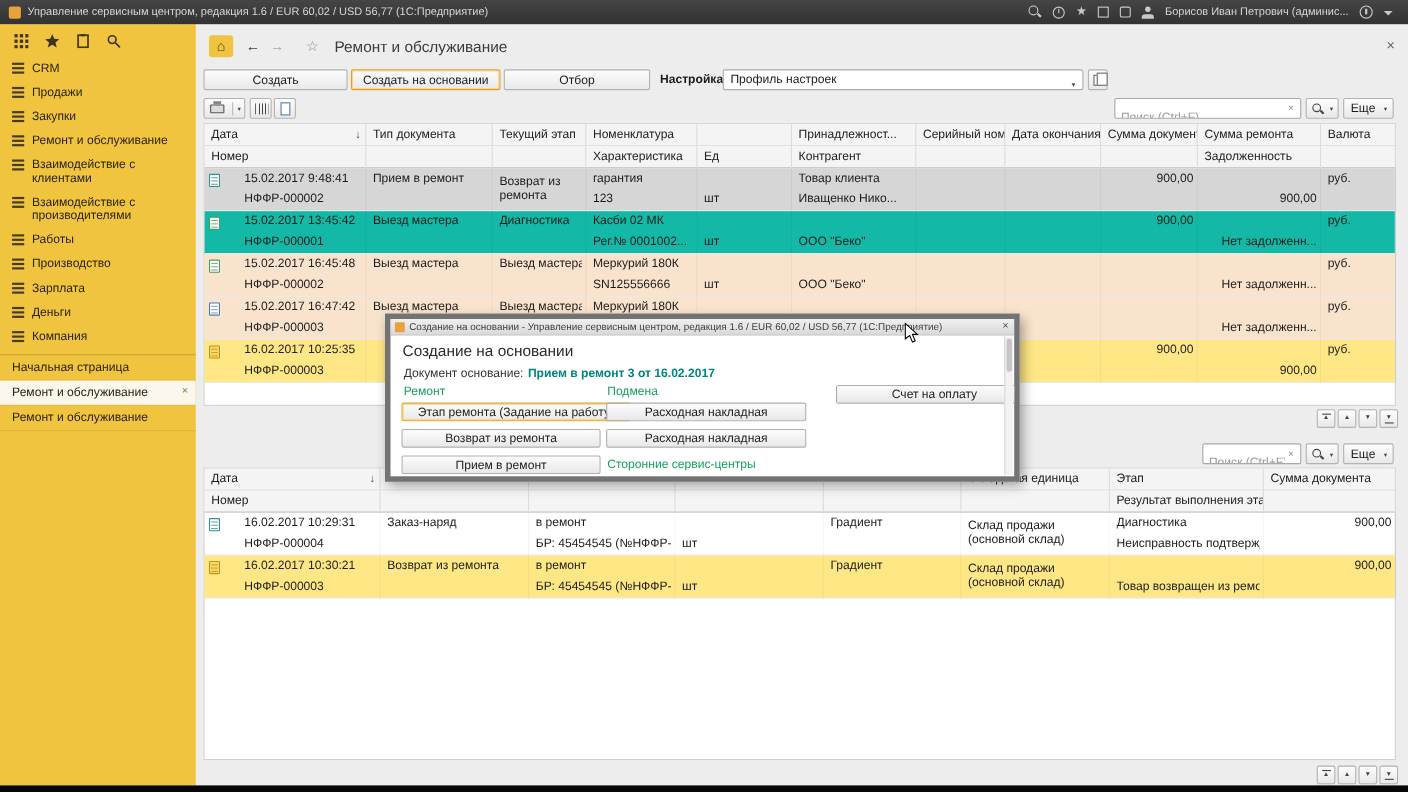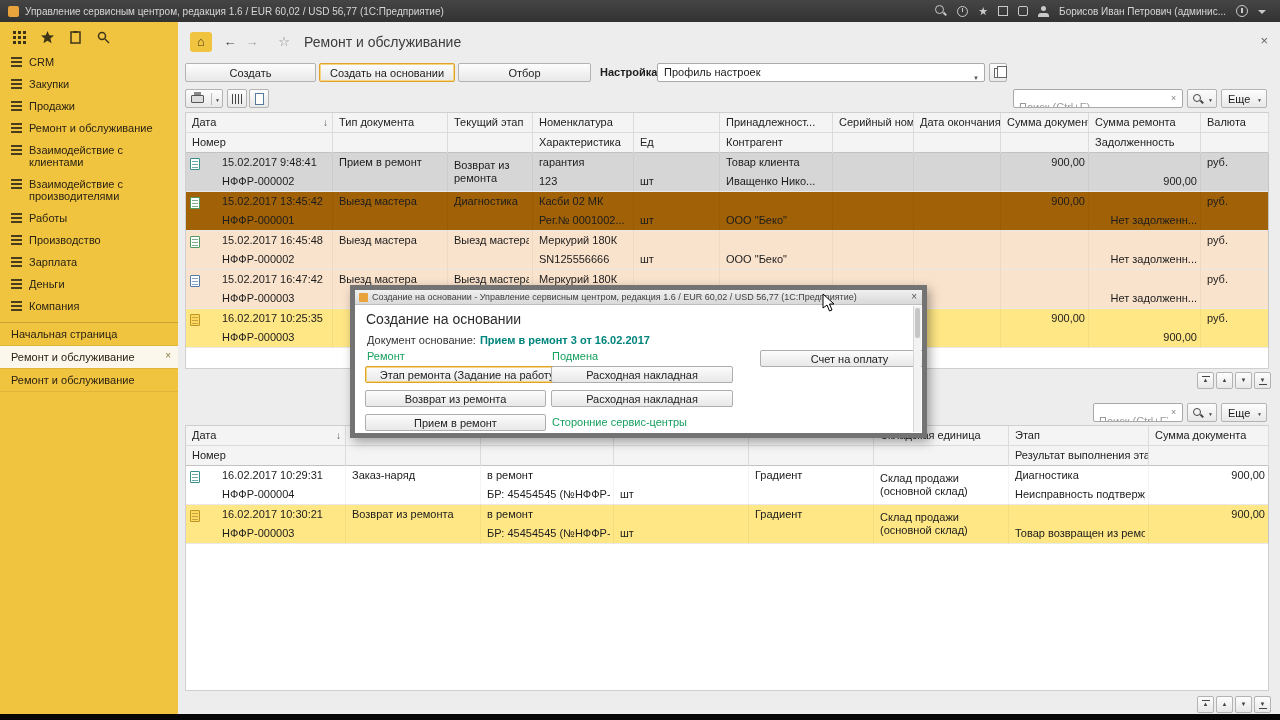--- a/index.html
+++ b/index.html
@@ -88,21 +88,21 @@
 .hrow.h2{border-bottom:1px solid #c2c2c2}
 .th{height:20px;line-height:19px;padding:0 3px 0 6px;border-right:1px solid #dcdcdc;overflow:hidden;white-space:nowrap;color:#222;position:relative;flex:0 0 auto}
 .sort{position:absolute;right:4px;top:0;color:#555;font-size:10px}
 .tr{display:flex;height:39px;border-bottom:1px solid #e9e9e9;position:relative;cursor:default}
 .td{height:39px;border-right:1px solid rgba(0,0,0,.045);padding:0 3px 0 6px;overflow:hidden;flex:0 0 auto}
 .td.first{padding-left:36px}
 .l1,.l2{height:19px;line-height:19px;white-space:nowrap;overflow:hidden}
 .wrap{height:38px;line-height:13px;padding-top:6px;white-space:normal;overflow:hidden}
 .num{text-align:right}
 .r-sel{background:#d6d6d6}
-.r-w1{background:#a16207}
+.r-w1{background:#14b8a6}
 .r-w2{background:#fae3cd}
 .r-y{background:#ffe785}
 .doc{position:absolute;left:4px;top:5px;width:10px;height:12px;background:#fff;border:1px solid #4e9960;border-radius:1px}
 .doc::before{content:"";position:absolute;left:1px;top:2px;width:6px;height:1px;background:currentColor;box-shadow:0 3px 0 currentColor,0 6px 0 currentColor;color:#7fae8c}
 .doc.y{background:#ffd95e;border-color:#bd9429}.doc.y::before{color:#c7a341}
 .doc.t{border-color:#368f8f}.doc.t::before{color:#6fa8a8}
 .doc.b{border-color:#4e79a8}.doc.b::before{color:#86a5c4}
 
 .c1{width:147px}.c2{width:115px}.c3{width:85px}.c4{width:101px}.c5{width:86px}.c6{width:113px}.c7{width:81px}.c8{width:87px}.c9{width:88px}.c10{width:112px}.c11{width:68px}
 
@@ -189,25 +189,25 @@
           <line x1="8" y1="8" x2="12" y2="12" stroke="#3e3418" stroke-width="1.5"></line>
         </svg>
     </div>
     <nav>
       <div class="menu-item">
           <span class="mi"></span>
           <span>CRM</span>
         </div>
       <div class="menu-item">
           <span class="mi"></span>
+          <span>Продажи</span>
+        </div>
+      <div class="menu-item">
+          <span class="mi"></span>
           <span>Закупки</span>
-        </div>
-      <div class="menu-item">
-          <span class="mi"></span>
-          <span>Продажи</span>
         </div>
       <div class="menu-item">
           <span class="mi"></span>
           <span>Ремонт и обслуживание</span>
         </div>
       <div class="menu-item">
           <span class="mi"></span>
           <span>Взаимодействие с клиентами</span>
         </div>
       <div class="menu-item">

